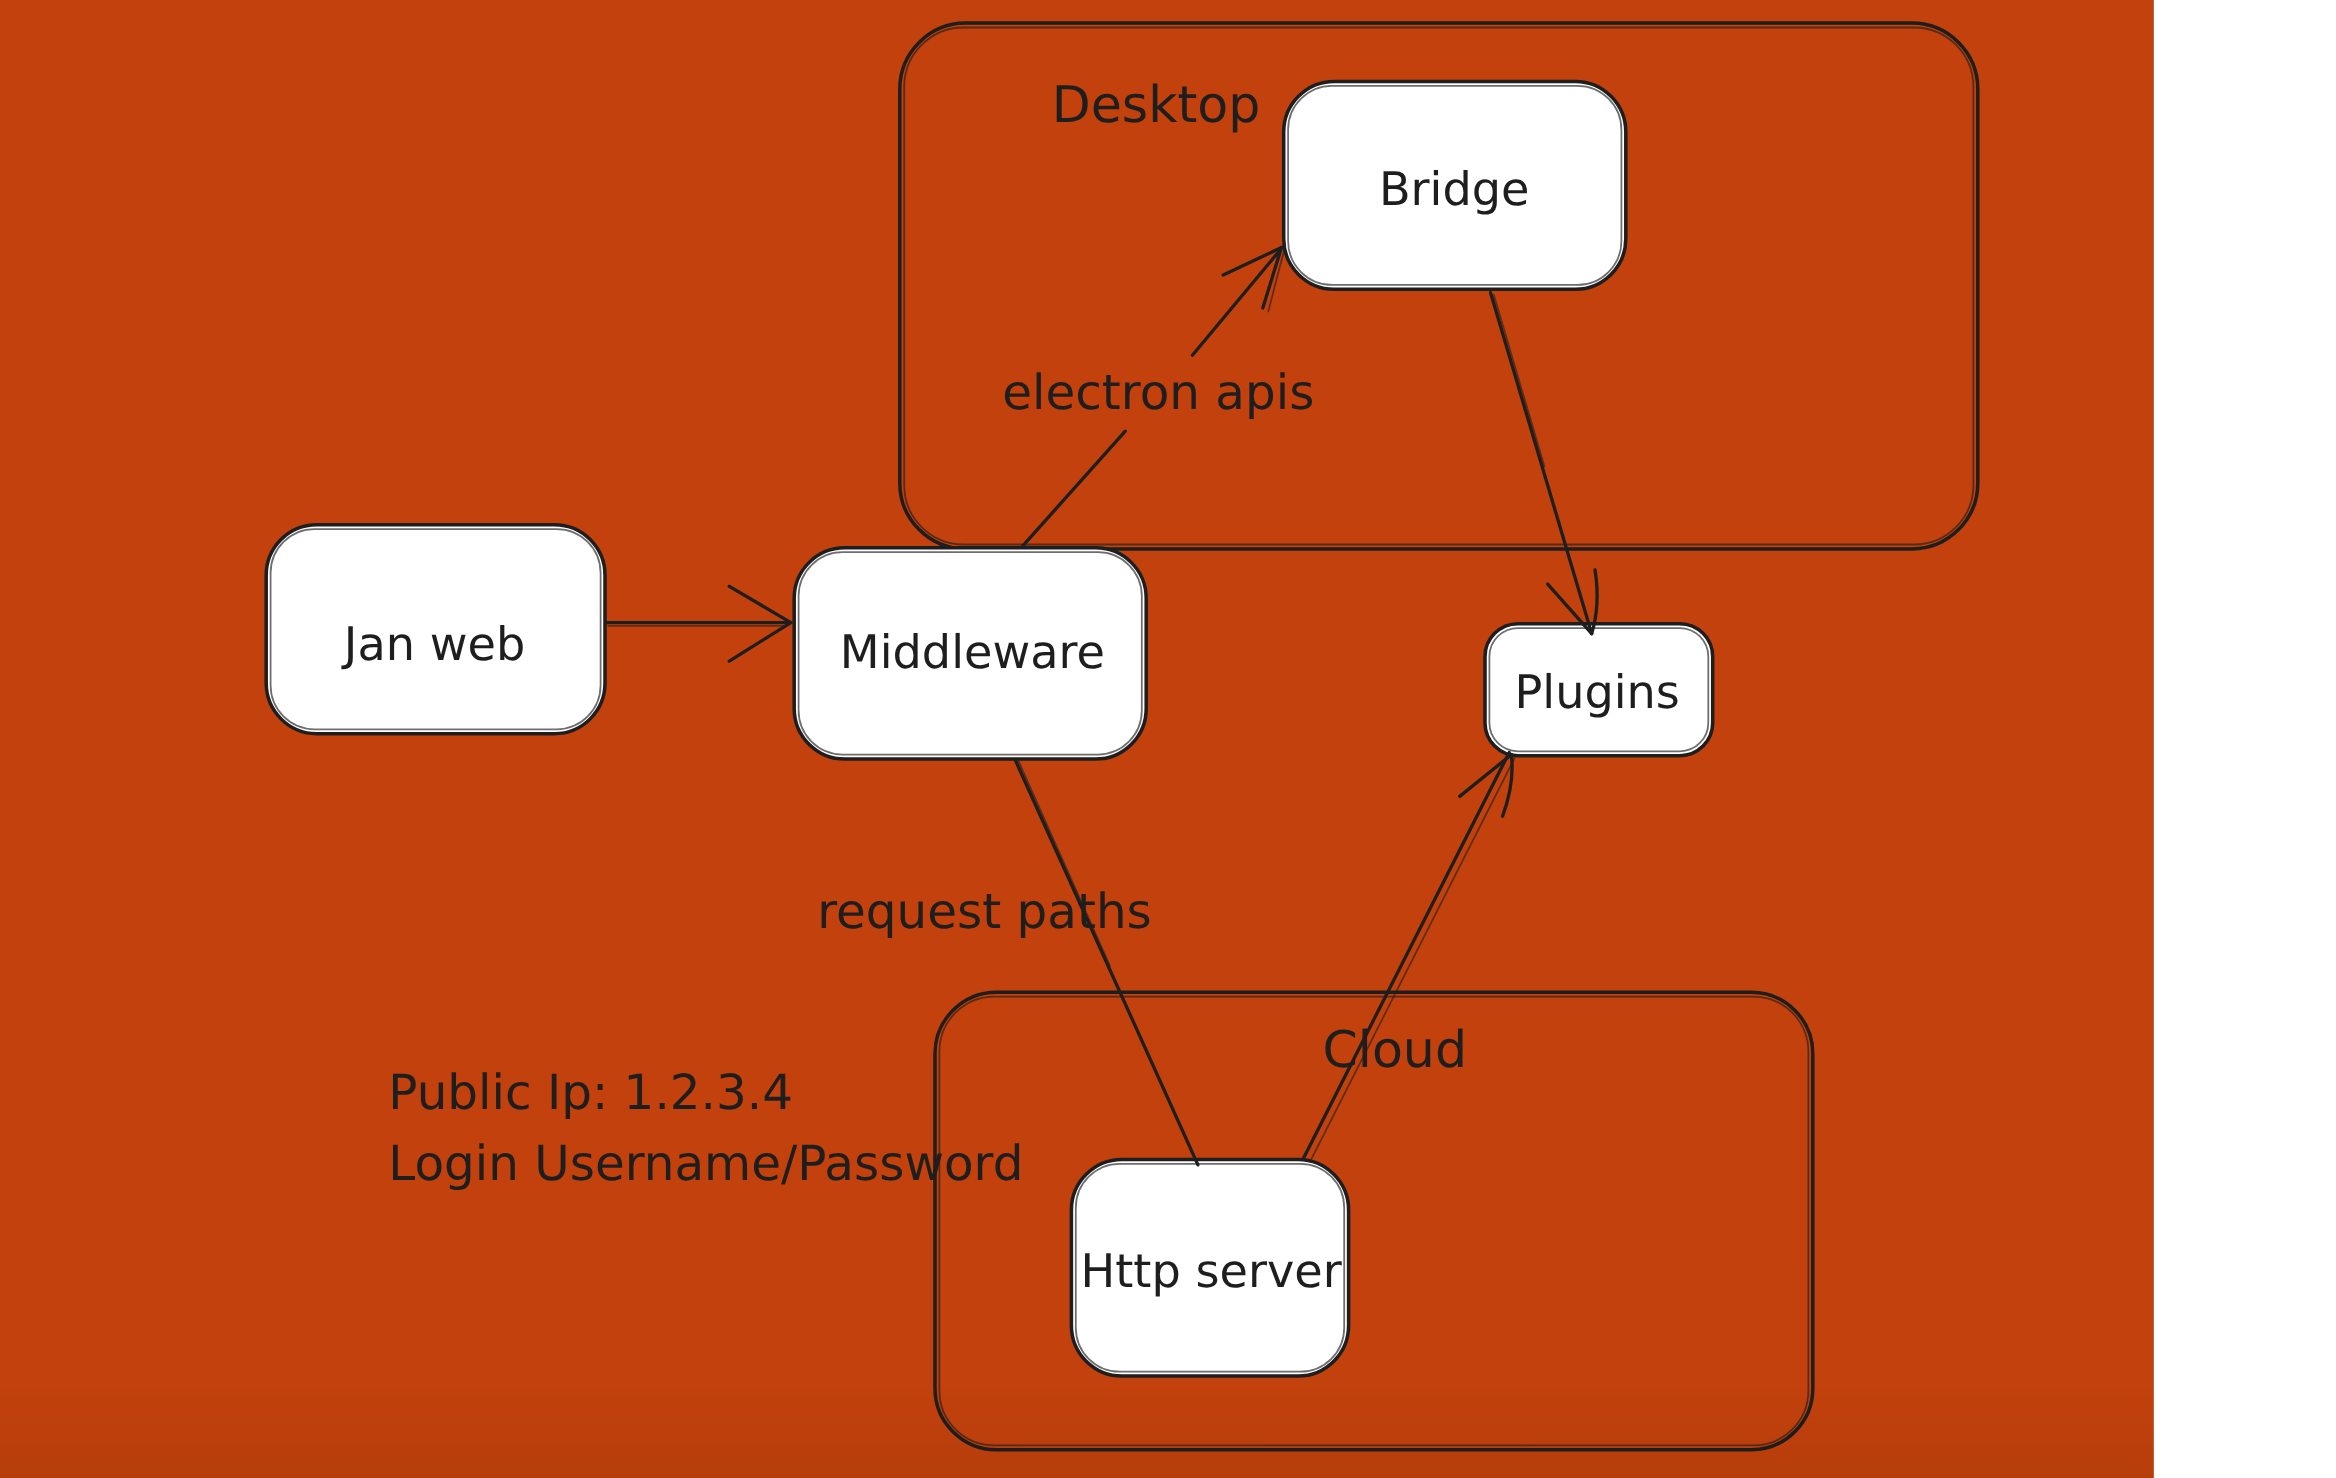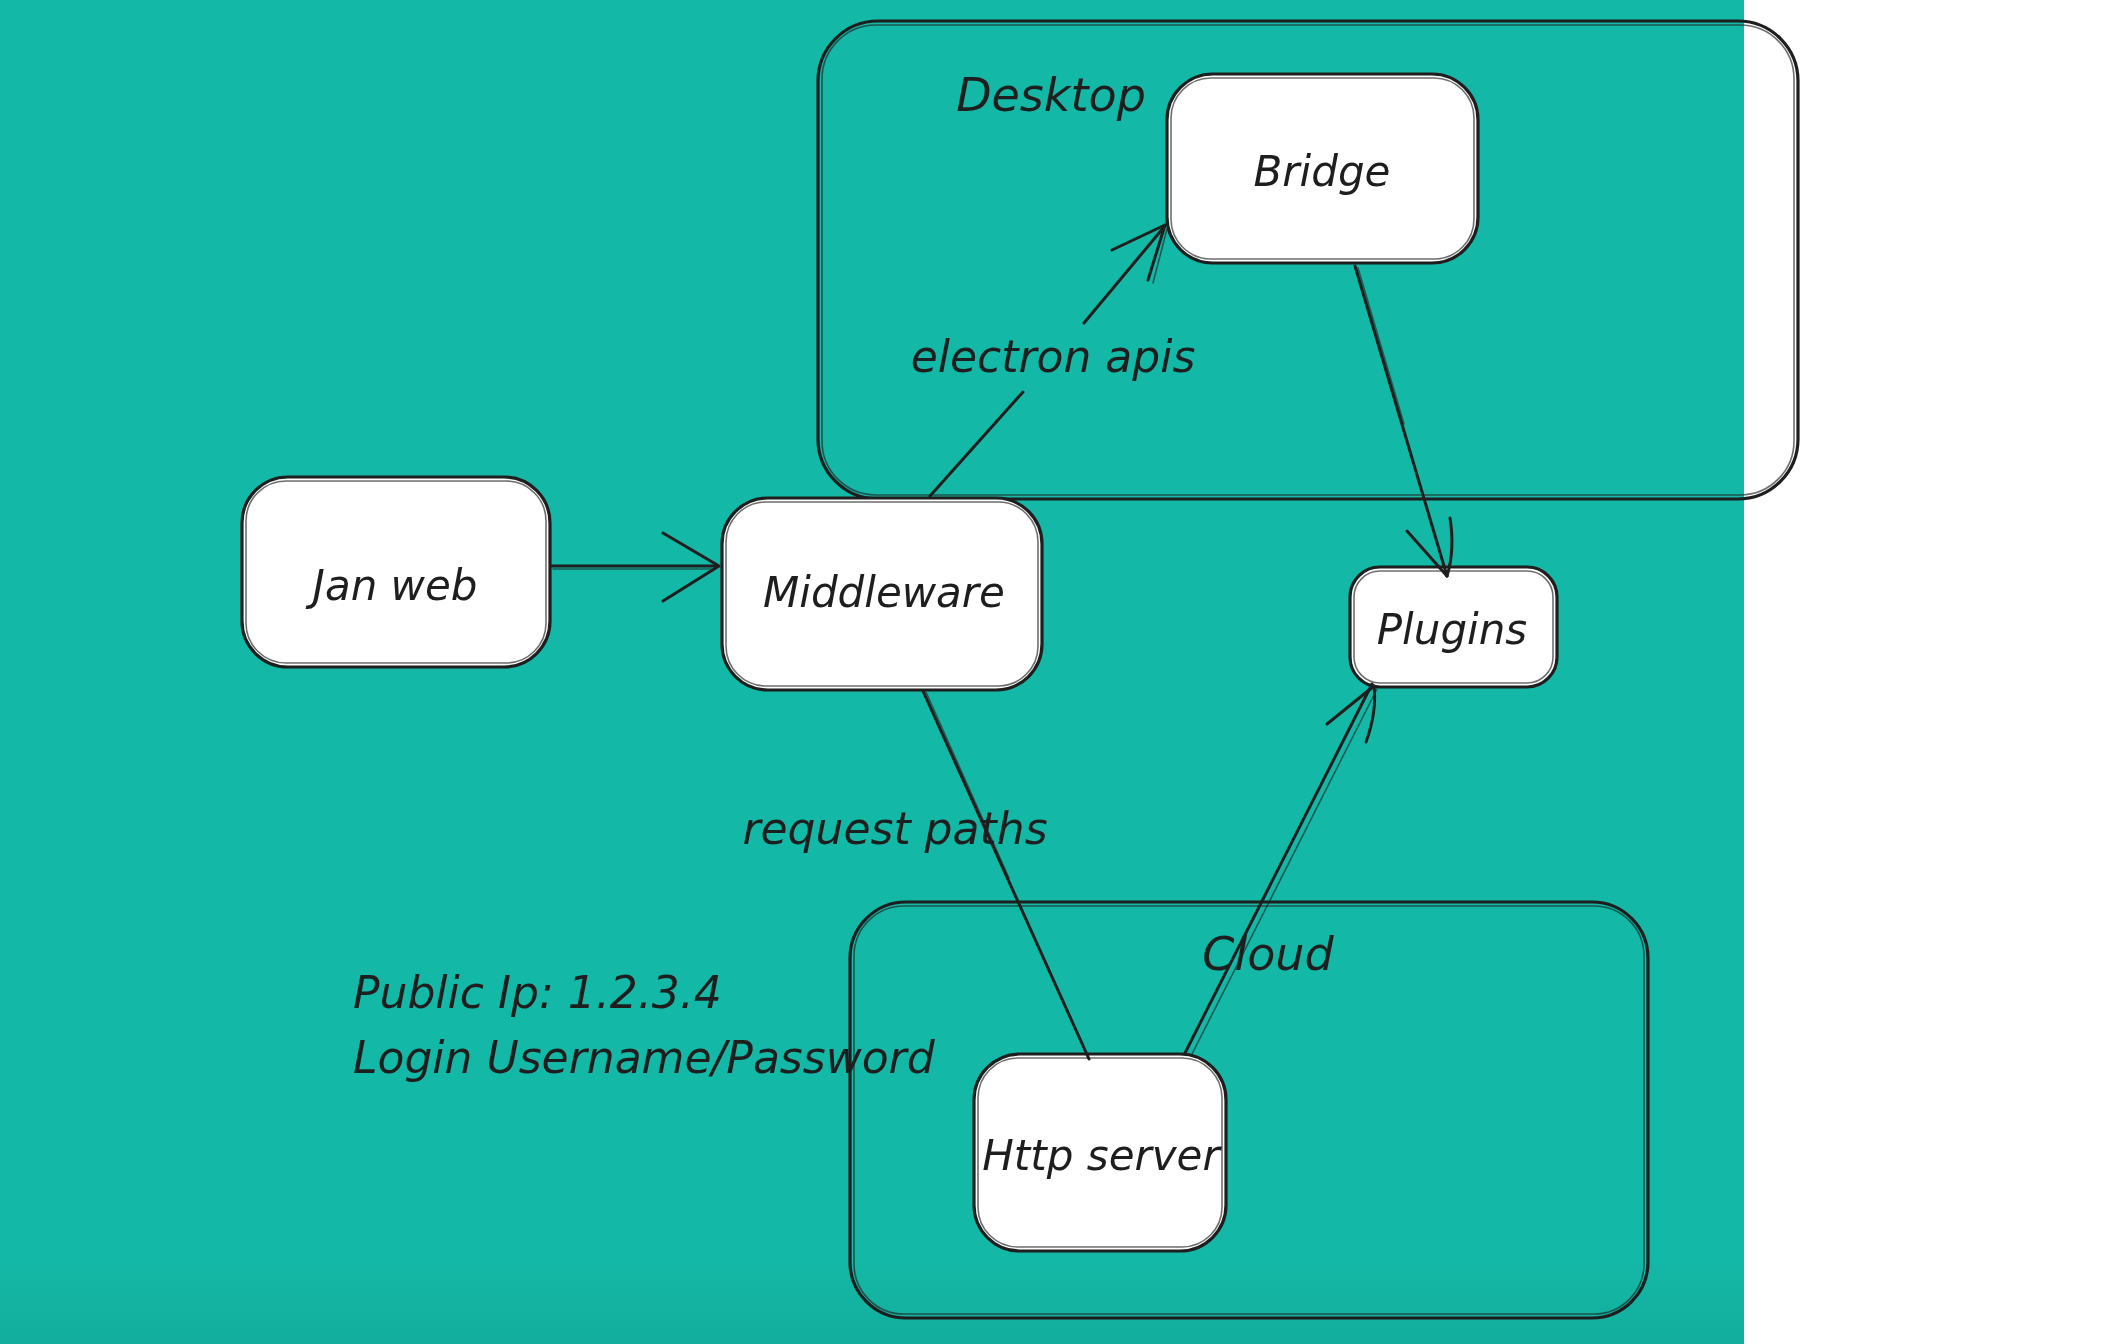--- a/index.html
+++ b/index.html
@@ -5,24 +5,23 @@
   html, body {
     margin: 0;
     padding: 0;
     background: #ffffff;
     width: 2124px;
     height: 1344px;
     overflow: hidden;
   }
   .stage {
     position: relative;
-    width: 1744px;
+    width: 1958px;
     height: 1344px;
-    background: #14b8a6;
-    font-style: italic;
+    background: #c2410c;
   }
   svg.diagram {
     position: absolute;
     left: 0;
     top: 0;
     display: block;
   }
   .shape {
     fill: #ffffff;
     stroke: #1e1e1e;

